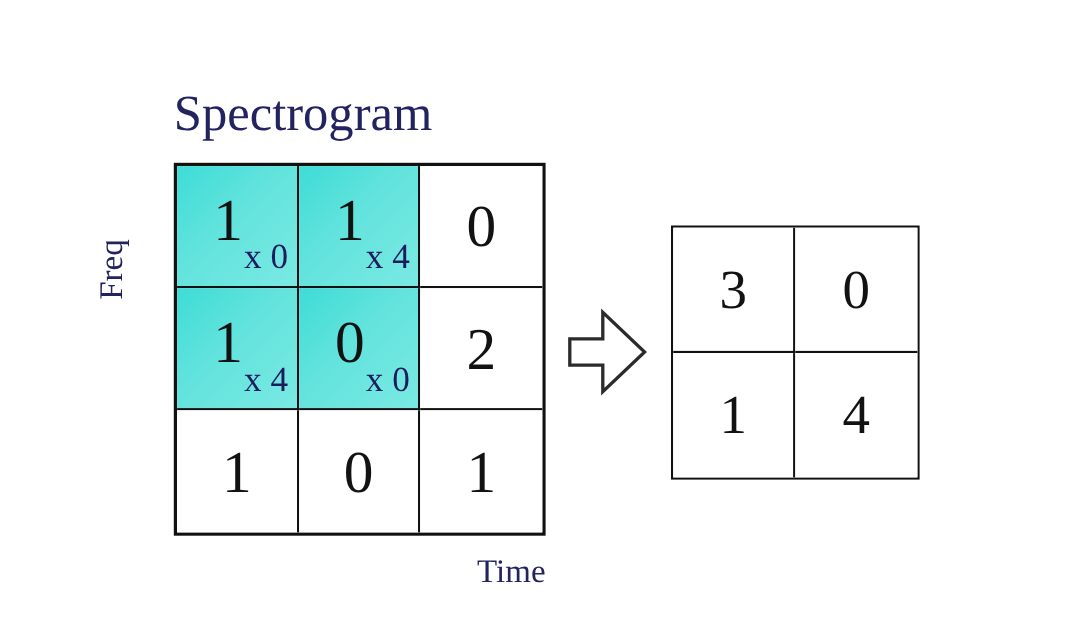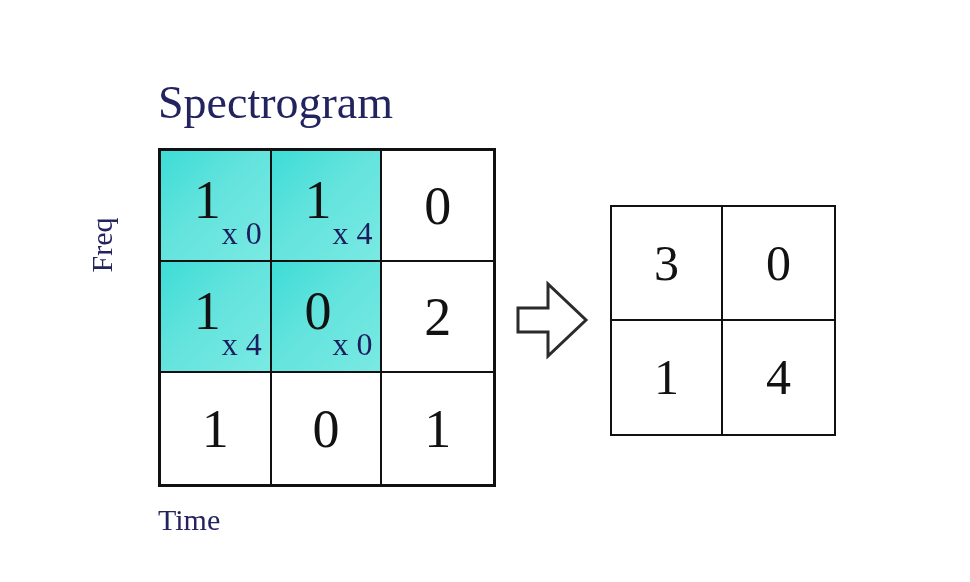--- a/index.html
+++ b/index.html
@@ -60,21 +60,21 @@
     top: 290px;
     transform: rotate(-90deg);
     transform-origin: left top;
     width: 90px;
     text-align: center;
   }
   #time-label {
     left: 158px;
     top: 505px;
     width: 338px;
-    text-align: left;
+    text-align: right;
   }
 
   
   #spectrogram-grid {
     position: absolute;
     left: 158px;
     top: 148px;
     width: 338px;
     height: 339px;
     display: grid;

